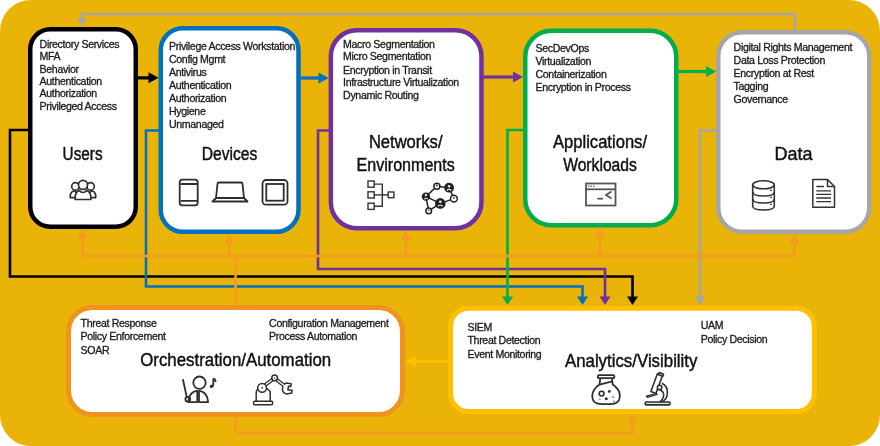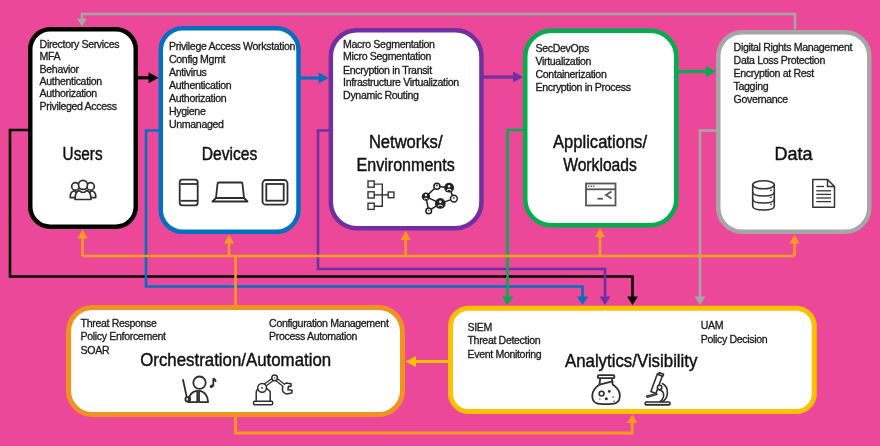--- a/index.html
+++ b/index.html
@@ -1,16 +1,16 @@
 <!DOCTYPE html>
 <html><head>
 <meta charset="utf-8">
 <style>
   html,body{margin:0;padding:0;background:#ffffff;}
-  .wrap{position:relative;width:880px;height:446px;background:#ec4899;overflow:hidden;}
+  .wrap{position:relative;width:880px;height:446px;background:#eab308;overflow:hidden;border-radius:31px;}
   svg{position:absolute;top:0;left:0;}
   text{font-family:"Liberation Sans",sans-serif;fill:#1a1a1a;}
   .li{font-size:10.6px;letter-spacing:-0.35px;stroke:#1a1a1a;stroke-width:0.3px;}
   .ti{font-size:18px;fill:#111;stroke:#111;stroke-width:0.45px;}
   .tb{font-size:19px;fill:#111;stroke:#111;stroke-width:0.45px;}
 </style>
 </head>
 <body>
 <div class="wrap">
 <svg width="880" height="446" viewBox="0 0 880 446">

